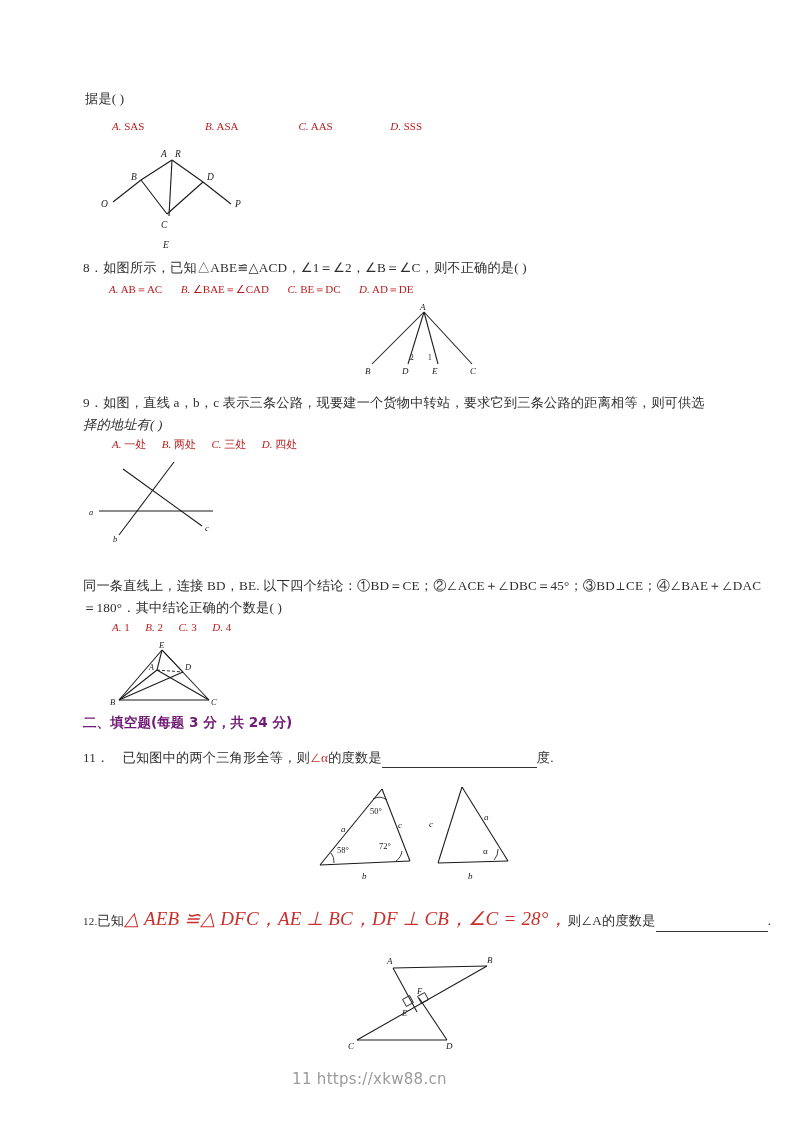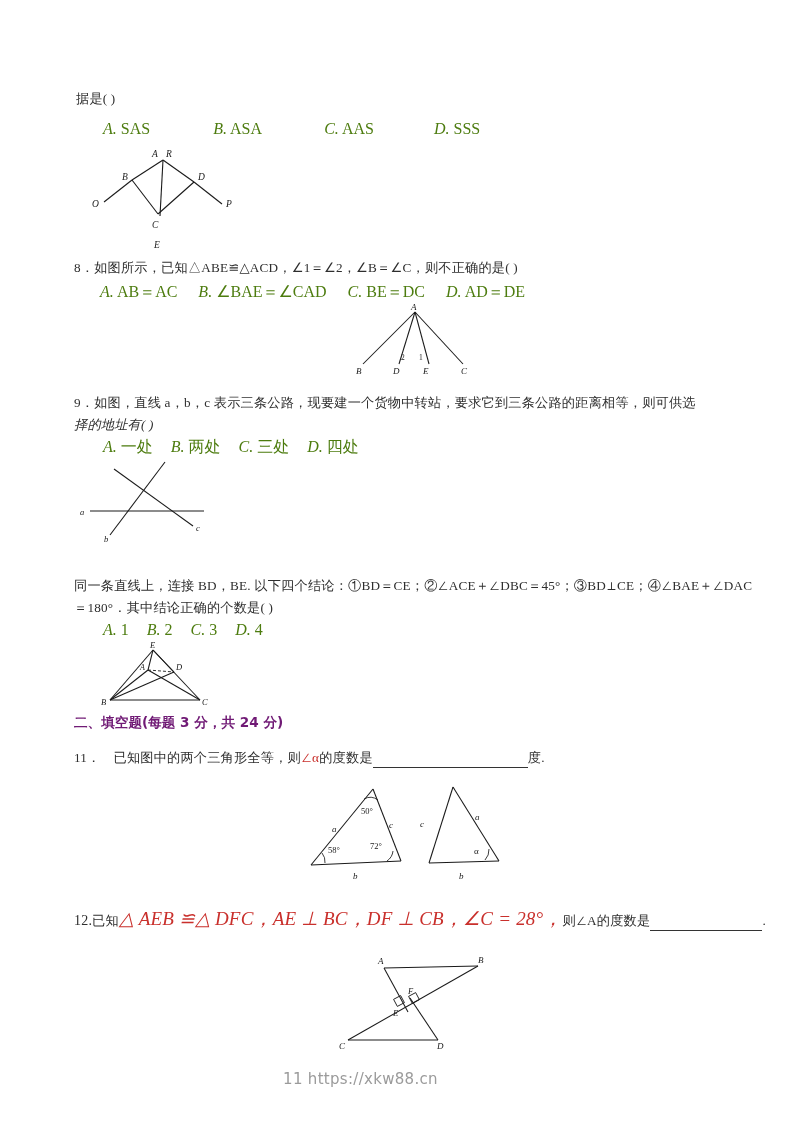--- a/index.html
+++ b/index.html
@@ -10,36 +10,36 @@
   body {
     width: 793px;
     height: 1122px;
     position: relative;
     font-family: "Liberation Serif", serif;
     color: #2b2b2b;
     overflow: hidden;
   }
   .page {
     position: absolute;
-    left: 8px; top: 0;
+    left: 17px; top: 0;
     width: 705px;
     height: 1122px;
   }
   .blk { position: absolute; }
 
   .qline {
     font-size: 13.2px;
     line-height: 21px;
     letter-spacing: 0.2px;
     color: #2e2e2e;
     white-space: nowrap;
   }
   .opts {
-    font-size: 16px;
-    color: #4d7c0f;
+    font-size: 11px;
+    color: #b91c1c;
     white-space: nowrap;
   }
   .opt-letter {
     font-style: italic;
     font-family: "Liberation Serif", serif;
   }
   .sec-head {
     font-size: 13.6px;
     font-weight: bold;
     color: #701a75;
@@ -254,21 +254,21 @@
         <path d="M 182 77 A 15 15 0 0 0 186 66"></path>
       </g>
       <text class="lbl" x="117" y="44" font-size="9">c</text>
       <text class="lbl" x="172" y="37" font-size="9">a</text>
       <text class="lbl" x="156" y="96" font-size="9">b</text>
       <text x="171" y="71" font-size="9">α</text>
     </svg>
   </div>
 
   <div class="blk qline" style="left:66px; top:908px;">
-    <span style="font-size:14px">12.</span><span>已知</span><span class="red-i" style="font-size:19px">△ AEB ≌△ DFC，AE ⊥ BC，DF ⊥ CB，∠C = 28°，</span><span>则∠A的度数是</span><span class="fillline" style="width:112px;height:15px"></span><span>.</span>
+    <span style="font-size:11px">12.</span><span>已知</span><span class="red-i" style="font-size:19px">△ AEB ≌△ DFC，AE ⊥ BC，DF ⊥ CB，∠C = 28°，</span><span>则∠A的度数是</span><span class="fillline" style="width:112px;height:15px"></span><span>.</span>
   </div>
 
   <div class="fig" style="left:330px; top:950px;">
     <svg width="185" height="105" viewBox="0 0 185 105">
       <g stroke="#1a1a1a" stroke-width="1.05" fill="none">
         <line x1="46" y1="18" x2="140" y2="16"></line>
         <line x1="46" y1="18" x2="70" y2="62"></line>
         <line x1="140" y1="16" x2="10" y2="90"></line>
         <line x1="10" y1="90" x2="100" y2="90"></line>
         <line x1="100" y1="90" x2="72" y2="48"></line>

